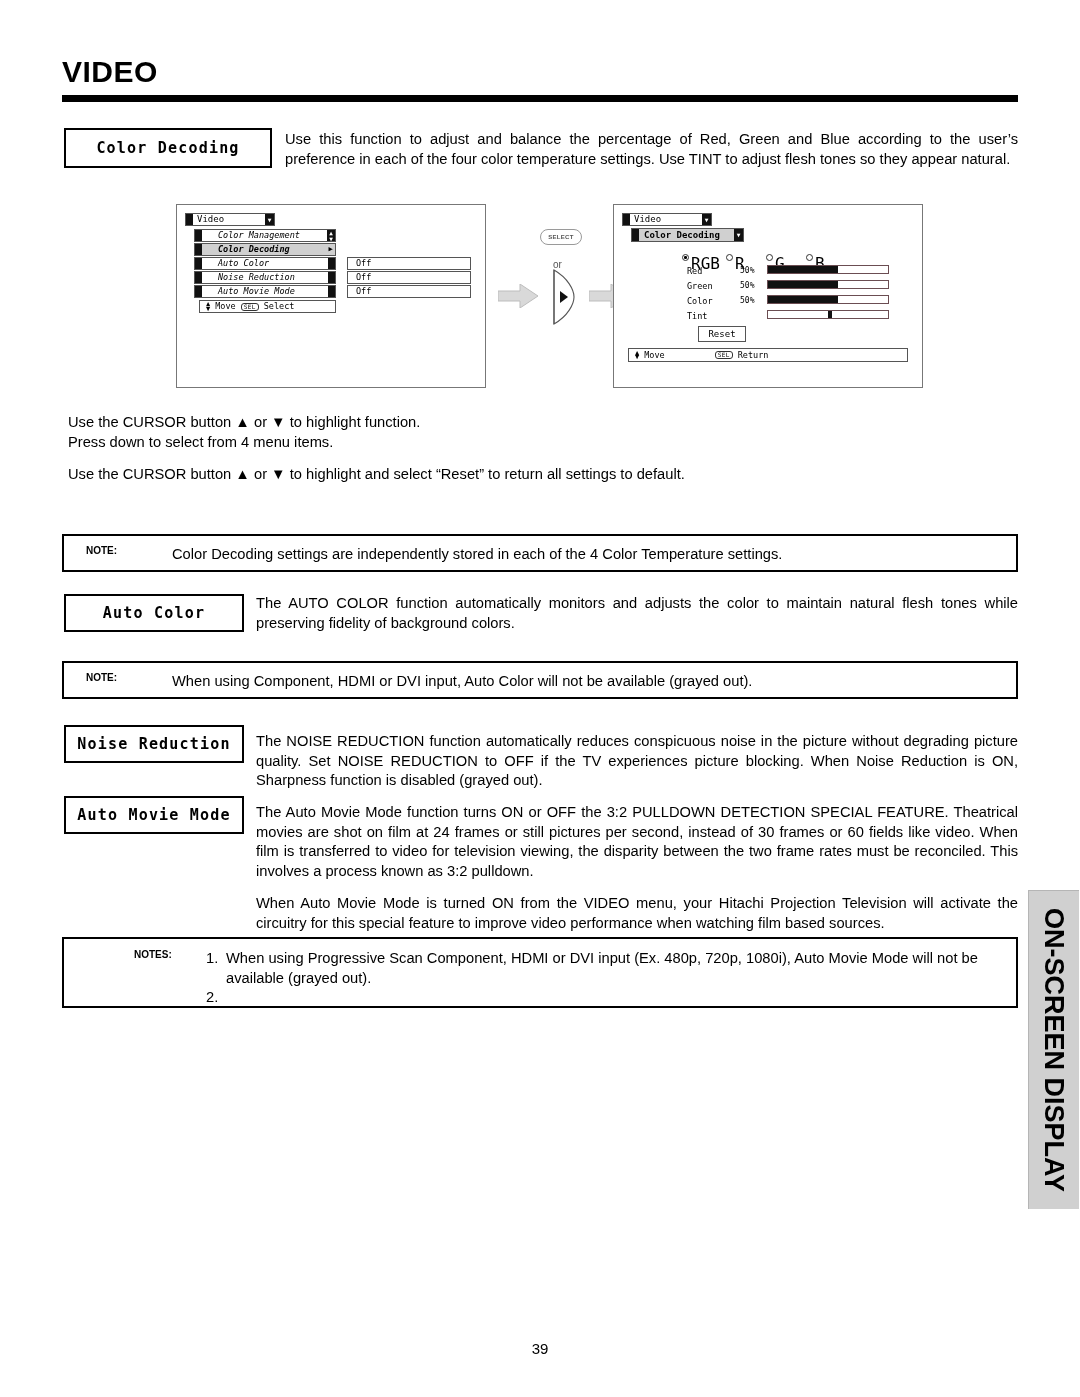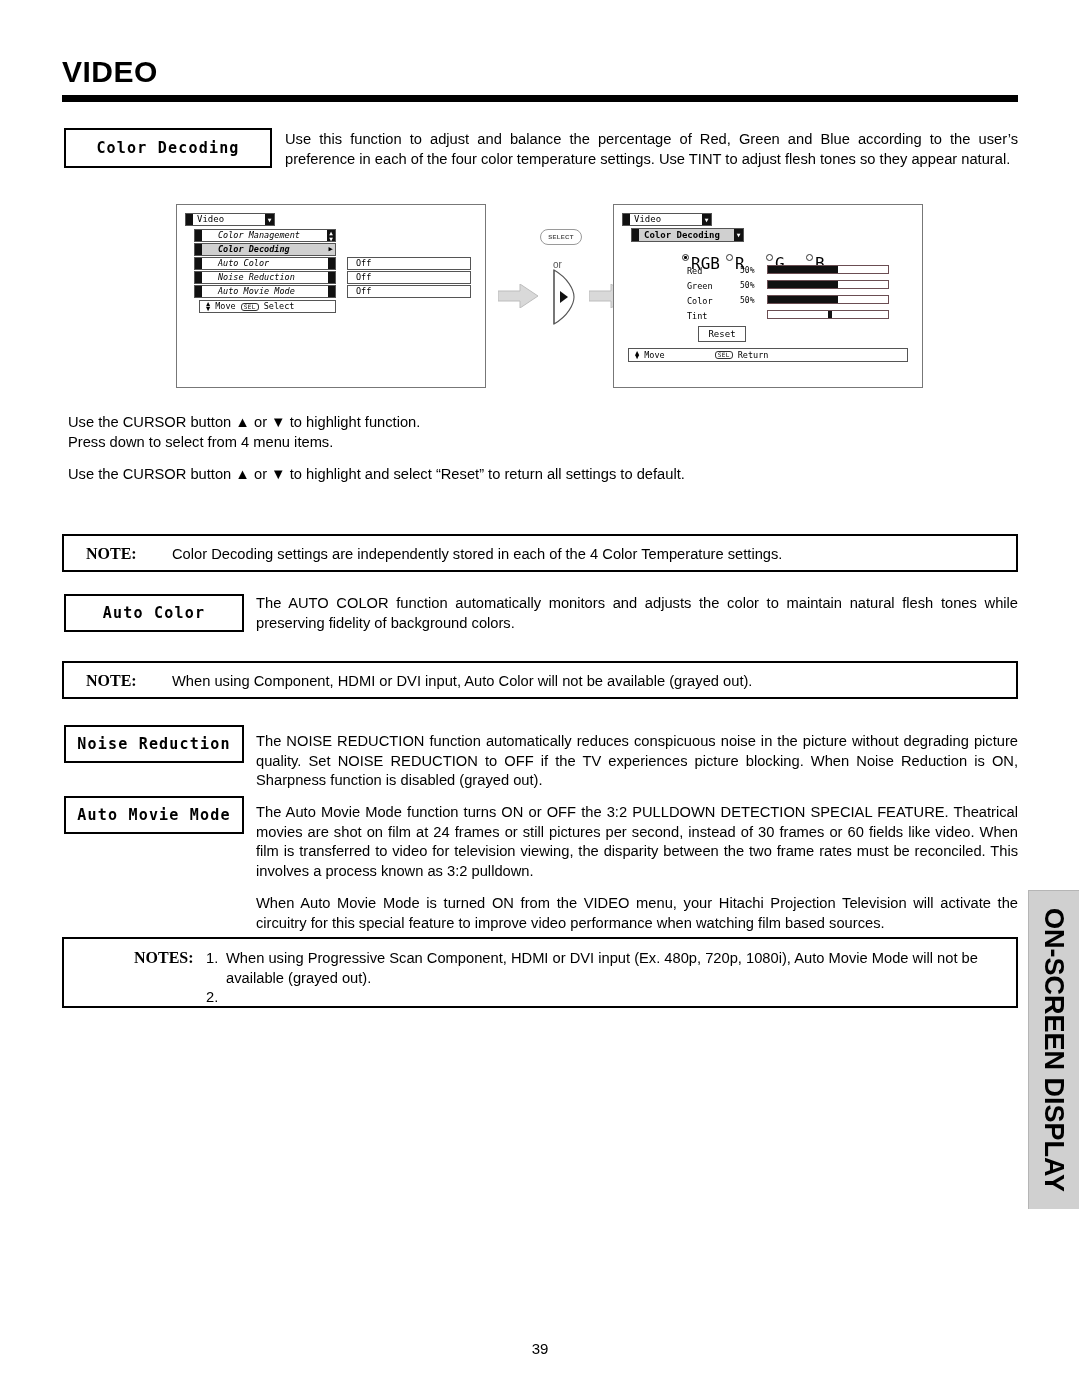--- a/index.html
+++ b/index.html
@@ -96,24 +96,23 @@
     position: absolute;
     border: 2px solid #000;
     box-sizing: border-box;
     background: #fff;
   }
   .note-row {
     display: flex;
     align-items: flex-start;
   }
   .note-label {
-    font-size: 16px;
+    font-size: 10px;
     font-weight: bold;
     flex: 0 0 auto;
-    font-family: Liberation Serif, serif;
   }
   .note-text {
     font-size: 14.7px;
     line-height: 19.5px;
   }
   .notes-list { margin: 0; padding: 0; list-style: none; }
   .notes-list li { display: flex; }
   .notes-list .num { flex: 0 0 20px; }
 
   

